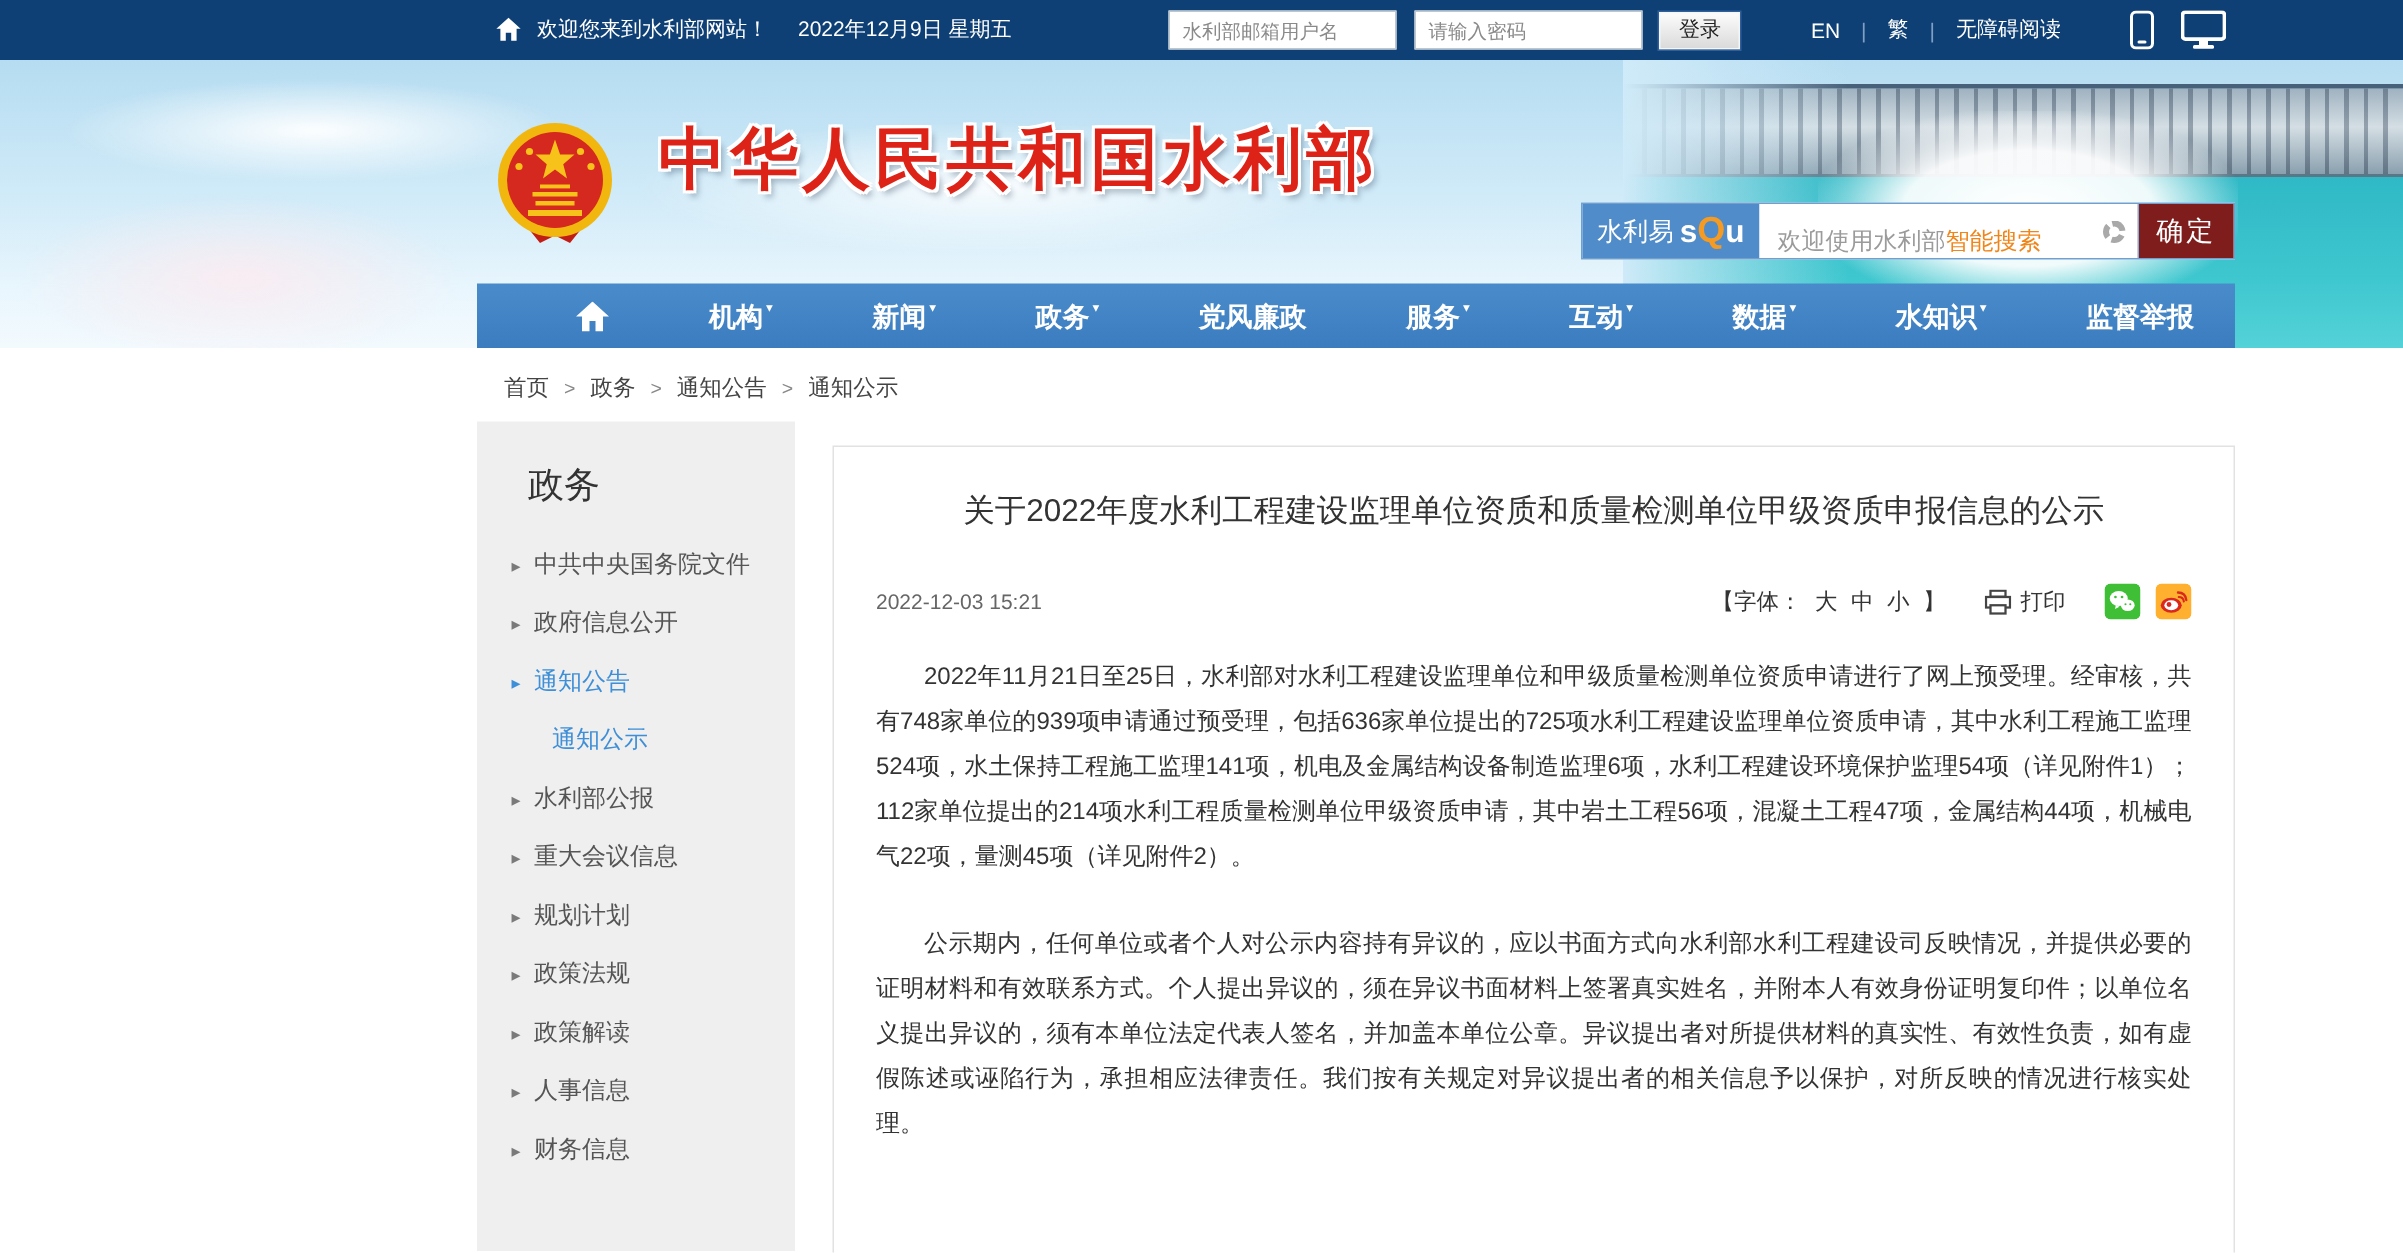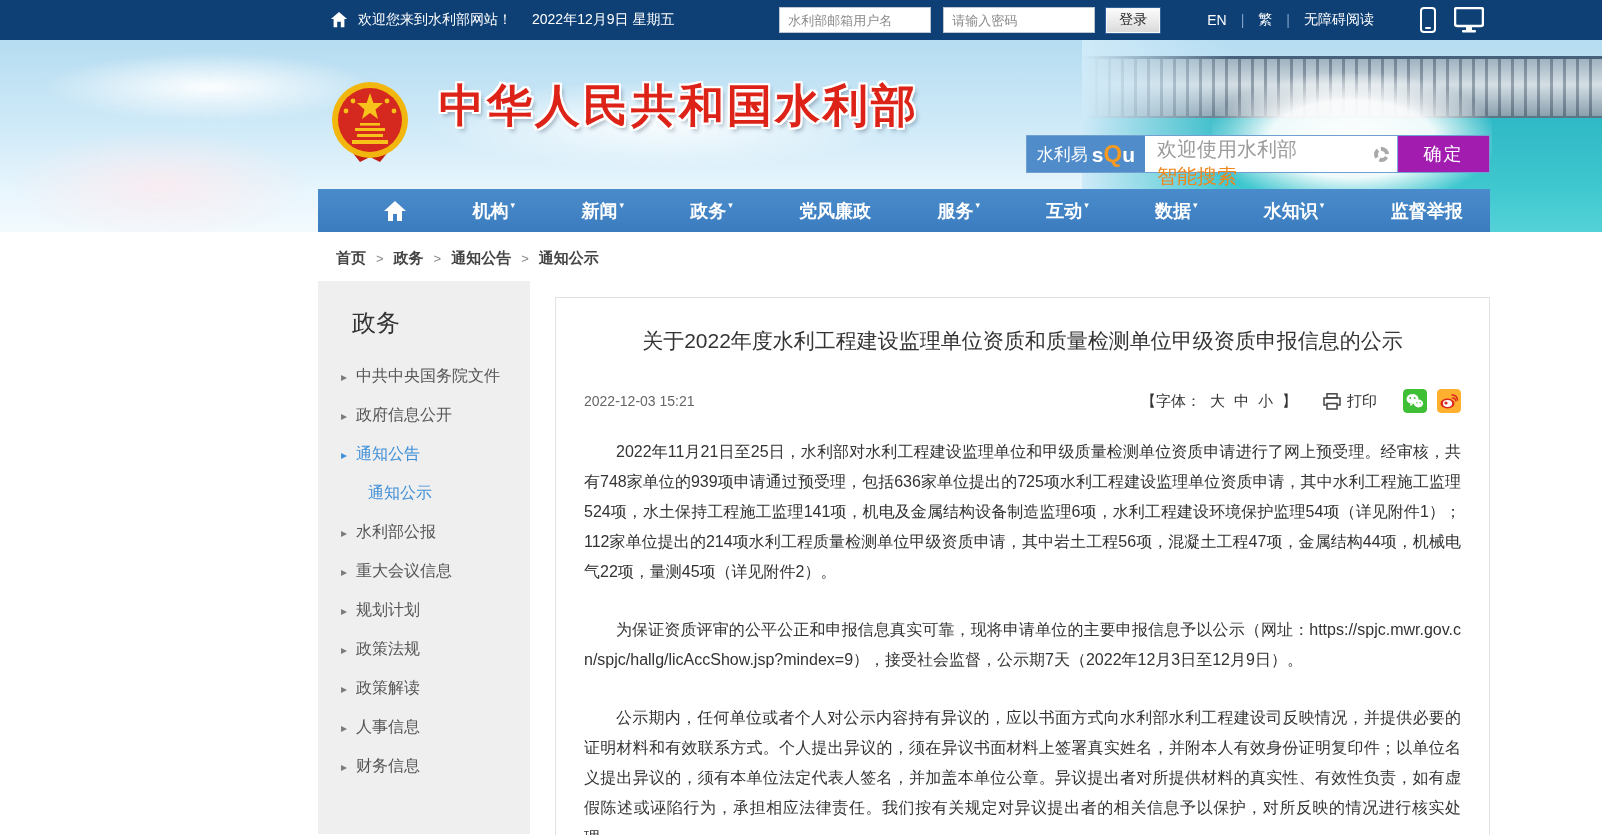--- a/index.html
+++ b/index.html
@@ -53,42 +53,42 @@
       2px 2px 0 #fff, -2px -2px 0 #fff, 2px -2px 0 #fff, -2px 2px 0 #fff, 3px 4px 4px rgba(20,40,70,.35); }
   .site-subtitle { margin-top: 7px; font-size: 15px; font-weight: bold; color: #ee3125; letter-spacing: 1.6px;
     text-shadow: 1px 0 0 #fff, -1px 0 0 #fff, 0 1px 0 #fff, 0 -1px 0 #fff, 2px 2px 2px rgba(20,40,70,.25); }
 
   .search-box { position: absolute; right: 112px; top: 95px; height: 38px; display: flex;
     border: 1px solid #6fa0d0; background: #fff; }
   .search-brand { background: #4f8cc9; color: #fff; display: flex; align-items: center;
     padding: 0 10px; font-size: 17px; gap: 4px; }
   .search-logo { font-weight: bold; font-size: 21px; letter-spacing: 0; }
   .search-logo .q { color: #f59a23; font-size: 24px; }
-  .search-input { position: relative; width: 252px; display: flex; align-items: flex-start;
-    padding: 0 30px 0 12px; font-size: 20px; cursor: text; background: #fff; flex-direction: column; }
+  .search-input { position: relative; width: 252px; display: flex; align-items: flex-end;
+    padding: 0 30px 0 12px; font-size: 16px; cursor: text; background: #fff; }
   .search-input .ph-plain { color: #9b9b9b; }
   .search-input .ph-hl { color: #f08519; }
   .gear { position: absolute; right: 8px; top: 11px; width: 15px; height: 15px; border-radius: 50%;
     border: 4px dashed #a9a9a9; }
-  .search-submit { width: 92px; background: #a21caf; color: #fff; font-size: 18px; border: none;
+  .search-submit { width: 64px; background: #7f1d1d; color: #fff; font-size: 18px; border: none;
     border-left: 1px solid #7face0; cursor: pointer; letter-spacing: 2px; }
 
   
   .nav { position: absolute; left: 318px; bottom: 0; width: 1172px; height: 43px;
     background: linear-gradient(#4a8ccb, #3a7cbe); display: flex; align-items: center;
     justify-content: space-evenly; }
   .nav-item { color: #fff; font-size: 18px; font-weight: bold; cursor: pointer; white-space: nowrap;
     display: flex; align-items: flex-start; margin-left: 39px; }
   .nav-item .caret { font-size: 9px; margin-left: 2px; margin-top: 1px; }
   .nav-home svg { width: 22px; height: 20px; display: block; }
 
   
   .breadcrumb { margin: 0 0 0 318px; width: 1172px; padding: 17px 18px 13px; font-size: 15px; color: #444;
     display: flex; align-items: center; gap: 10px; }
-  .breadcrumb .crumb { cursor: pointer; font-weight: bold; }
+  .breadcrumb .crumb { cursor: pointer; }
   .breadcrumb .bsep { color: #888; font-size: 13px; }
 
   
   .content { margin-left: 318px; width: 1172px; display: flex; align-items: flex-start; }
   .sidebar { width: 212px; background: #efefef; min-height: 553px; padding: 18px 0 30px; }
   .sidebar-title { font-size: 24px; color: #333; padding: 8px 0 18px 34px; }
   .side-item { display: flex; align-items: center; padding-left: 23px; height: 39px; cursor: pointer; }
   .side-item .arrow { width: 15px; font-size: 12px; color: #7a7a7a; flex: none; }
   .side-item .lbl { font-size: 16px; color: #555; }
   .side-item.sub { padding-left: 50px; }
@@ -328,18 +328,17 @@
             <circle cx="9" cy="14" r="1.6" fill="#d9281e"></circle>
             <path d="M15 6 q5 0 5.5 5" stroke="#d9281e" stroke-width="1.6" fill="none" stroke-linecap="round"></path>
             <path d="M15.5 9 q3 0 3.4 3" stroke="#d9281e" stroke-width="1.4" fill="none" stroke-linecap="round"></path>
           </svg>
         </span>
       </span>
     </div>
 
     <div class="article-body">
       <p>2022年11月21日至25日，水利部对水利工程建设监理单位和甲级质量检测单位资质申请进行了网上预受理。经审核，共有748家单位的939项申请通过预受理，包括636家单位提出的725项水利工程建设监理单位资质申请，其中水利工程施工监理524项，水土保持工程施工监理141项，机电及金属结构设备制造监理6项，水利工程建设环境保护监理54项（详见附件1）；112家单位提出的214项水利工程质量检测单位甲级资质申请，其中岩土工程56项，混凝土工程47项，金属结构44项，机械电气22项，量测45项（详见附件2）。</p>
-      <p>为保证资质评审的公平公正和申报信息真实可靠，现将申请单位的主要申报信息予以公示（网址：https://spjc.mwr.gov.cn/spjc/hallg/licAccShow.jsp?mindex=9），接受社会监督，公示期7天（2022年12月3日至12月9日）。</p>
       <p>公示期内，任何单位或者个人对公示内容持有异议的，应以书面方式向水利部水利工程建设司反映情况，并提供必要的证明材料和有效联系方式。个人提出异议的，须在异议书面材料上签署真实姓名，并附本人有效身份证明复印件；以单位名义提出异议的，须有本单位法定代表人签名，并加盖本单位公章。异议提出者对所提供材料的真实性、有效性负责，如有虚假陈述或诬陷行为，承担相应法律责任。我们按有关规定对异议提出者的相关信息予以保护，对所反映的情况进行核实处理。</p>
 
     </div>
   </div>
 </div>
 
 </body></html>

